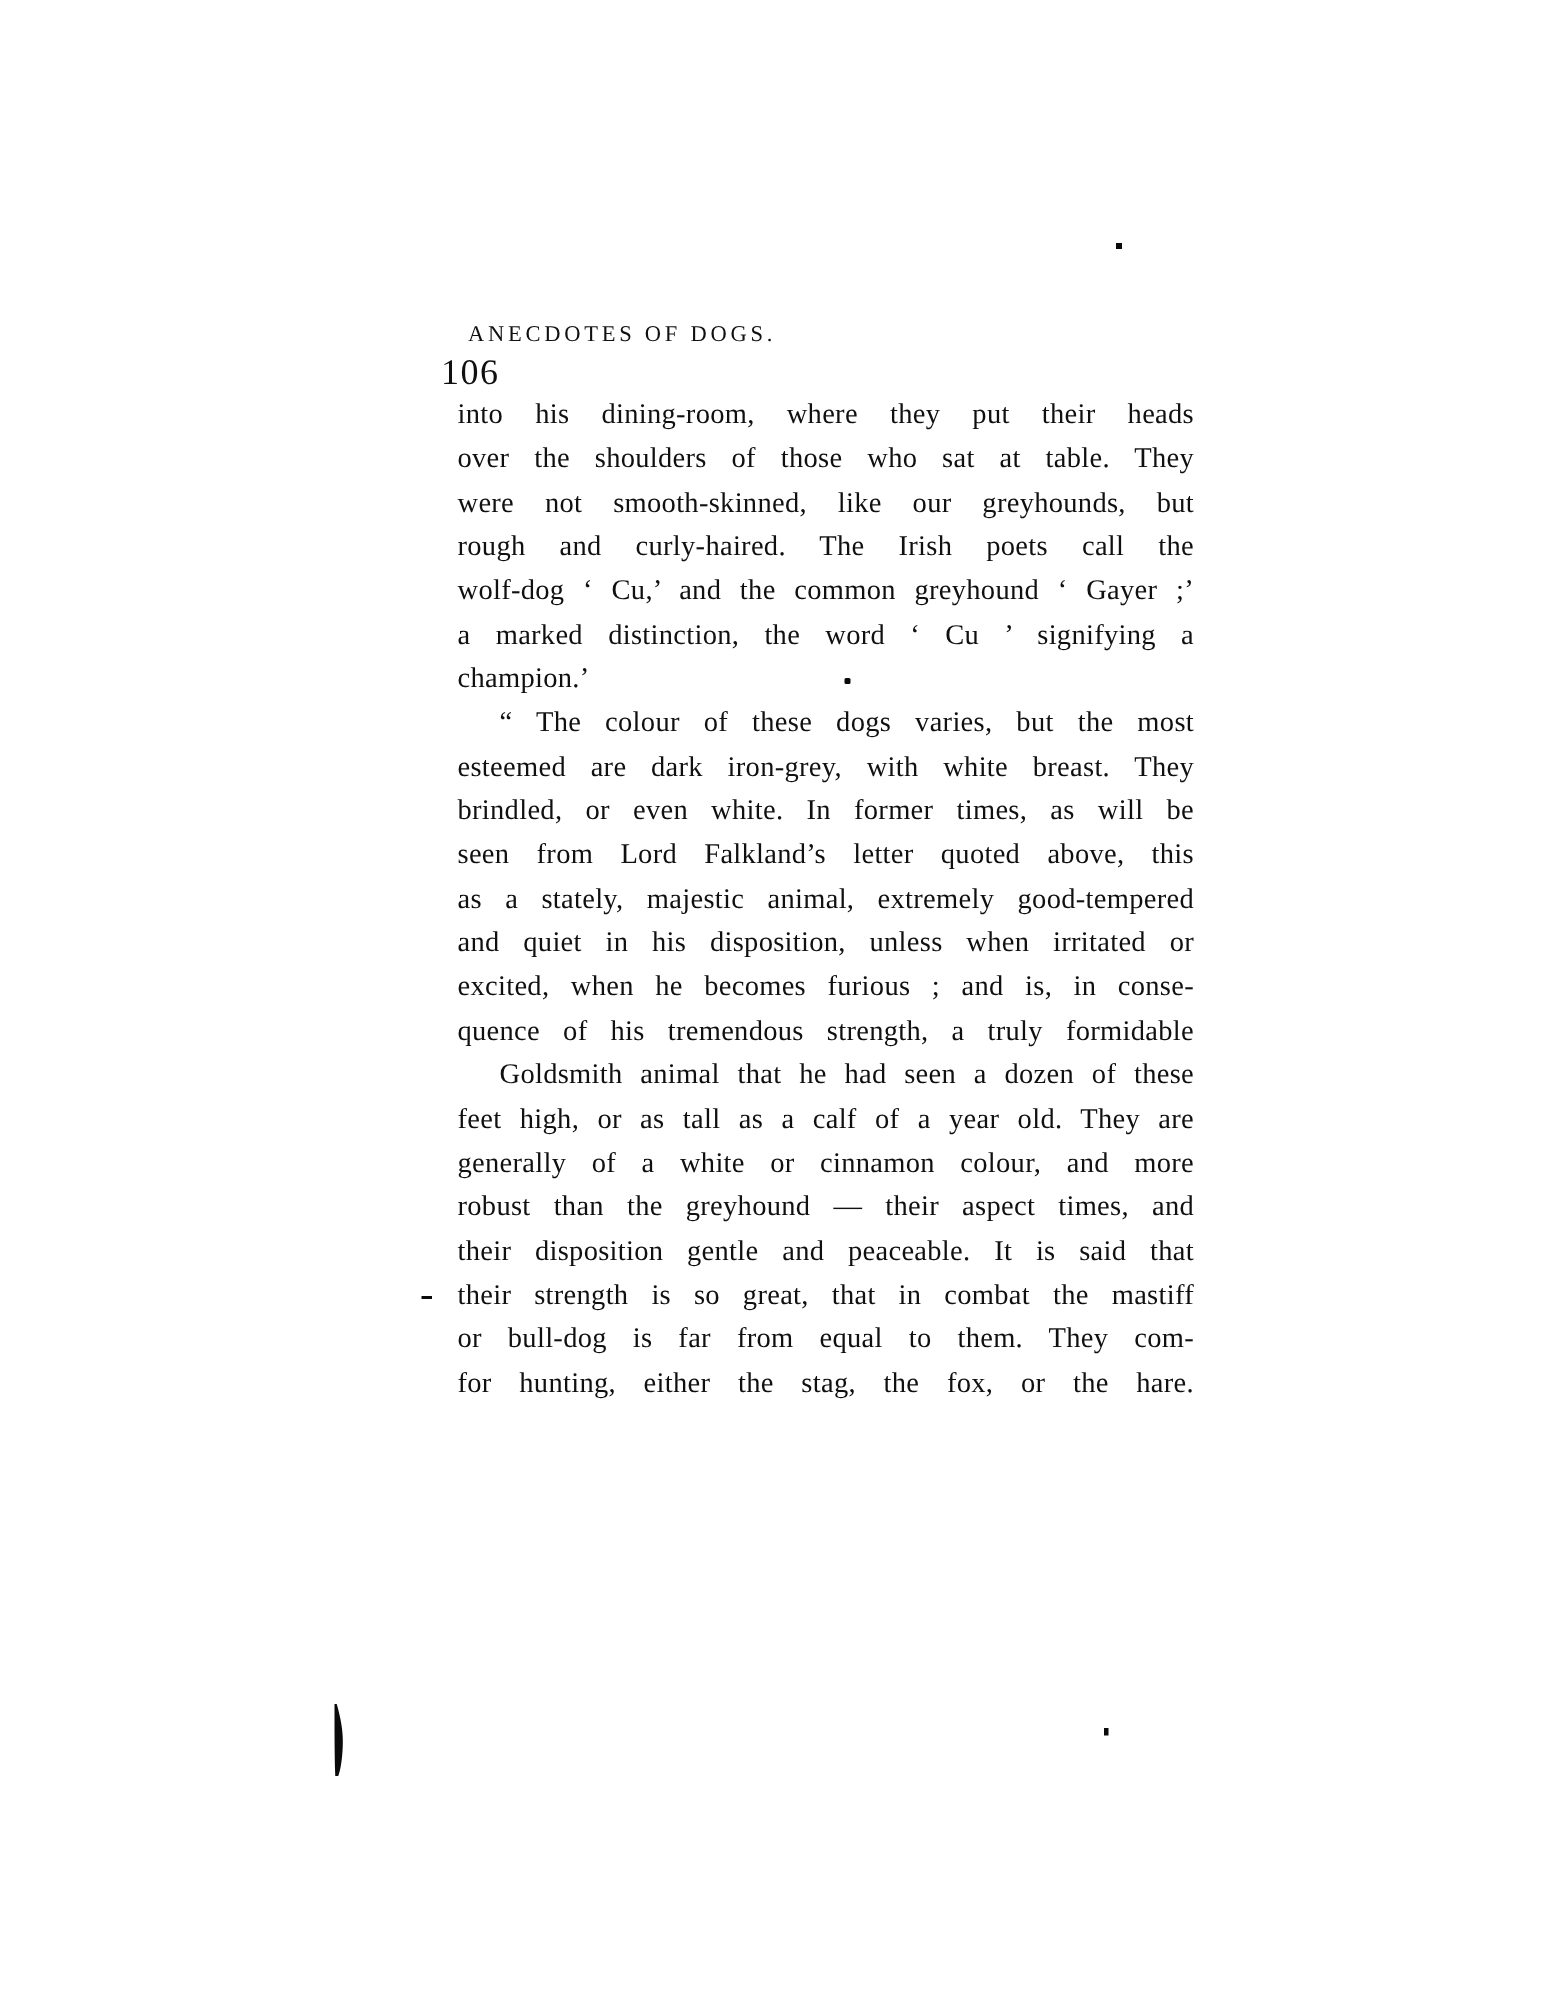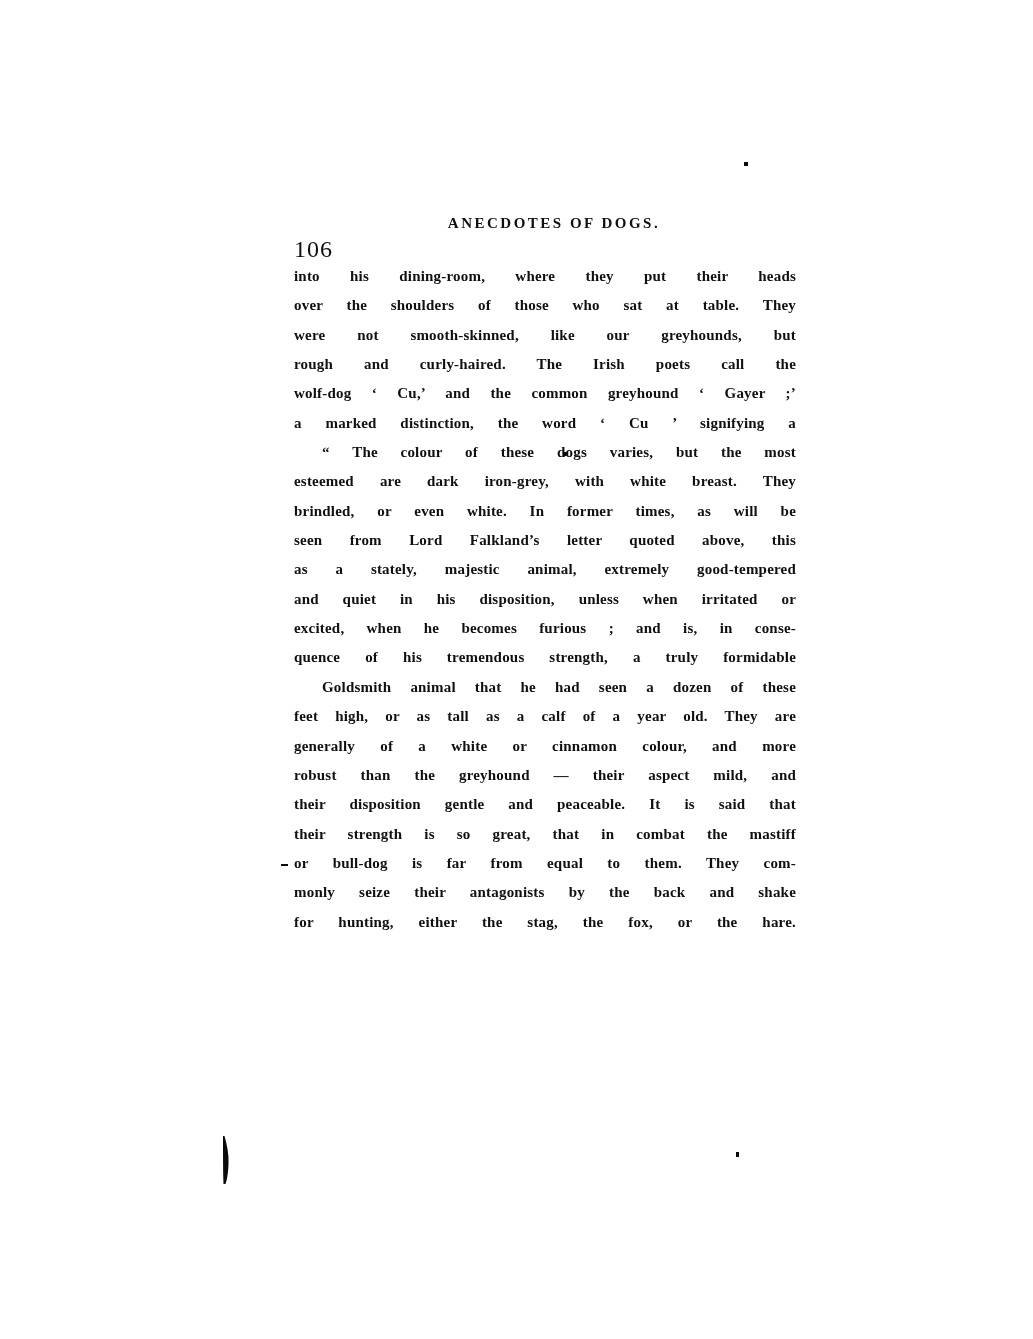--- a/index.html
+++ b/index.html
@@ -36,40 +36,40 @@
     letter-spacing: 1px;
     margin-top: 28px;
   }
   .running-title {
     position: absolute;
     left: 0;
     top: 7px;
     width: 502px;
     padding-left: 18px;
     box-sizing: border-box;
-    text-align: center;
     font-size: 15px;
-    font-weight: bold;
+    font-weight: normal;
     letter-spacing: 2.5px;
   }
   .text-block {
     position: absolute;
     left: 294px;
     top: 262px;
     width: 502px;
   }
   .line {
     height: 29.35px;
     line-height: 29.35px;
-    font-size: 15px;
-    font-weight: bold;
+    font-size: 19px;
+    font-weight: normal;
     text-align: justify;
     text-align-last: justify;
     white-space: nowrap;
     letter-spacing: 0.2px;
+    margin-left: 11px;
   }
   .line.indent {
     text-indent: 28px;
   }
   .line.para-end {
     text-align-last: left;
   }
   .speck {
     position: absolute;
     background: #0a0a0a;
@@ -96,36 +96,36 @@
     <div class="running-title">ANECDOTES OF DOGS.</div>
   </div>
 
   <div class="text-block">
     <div class="line">into his dining-room, where they put their heads</div>
     <div class="line">over the shoulders of those who sat at table. They</div>
     <div class="line">were not smooth-skinned, like our greyhounds, but</div>
     <div class="line">rough and curly-haired. The Irish poets call the</div>
     <div class="line">wolf-dog ‘ Cu,’ and the common greyhound ‘ Gayer ;’</div>
     <div class="line">a marked distinction, the word ‘ Cu ’ signifying a</div>
+    <div class="line para-end">champion.’</div>
     <div class="line indent">“ The colour of these dogs varies, but the most</div>
     <div class="line">esteemed are dark iron-grey, with white breast. They</div>
     <div class="line">brindled, or even white. In former times, as will be</div>
     <div class="line">seen from Lord Falkland’s letter quoted above, this</div>
     <div class="line">as a stately, majestic animal, extremely good-tempered</div>
     <div class="line">and quiet in his disposition, unless when irritated or</div>
     <div class="line">excited, when he becomes furious ; and is, in conse-</div>
     <div class="line">quence of his tremendous strength, a truly formidable</div>
     <div class="line indent">Goldsmith animal that he had seen a dozen of these</div>
     <div class="line">feet high, or as tall as a calf of a year old. They are</div>
     <div class="line">generally of a white or cinnamon colour, and more</div>
-    <div class="line">robust than the greyhound — their aspect mild, and</div>
+    <div class="line">robust than the greyhound — their aspect times, and</div>
     <div class="line">their disposition gentle and peaceable. It is said that</div>
     <div class="line">their strength is so great, that in combat the mastiff</div>
     <div class="line">or bull-dog is far from equal to them. They com-</div>
-    <div class="line">monly seize their antagonists by the back and shake</div>
     <div class="line">for hunting, either the stag, the fox, or the hare.</div>
   </div>
 
   <span class="speck speck-a"></span>
   <span class="speck speck-b"></span>
   <span class="speck speck-c"></span>
   <span class="speck speck-d"></span>
 
   <svg class="ink-blob" viewBox="0 0 10 48" xmlns="http://www.w3.org/2000/svg">
     <path d="M2,0 L3.5,0 C6,9 8,18 7.5,28 C7.2,37 6,44 4.5,48 L2.5,48 C2,34 2,16 2,0 Z" fill="#0a0a0a"></path>

